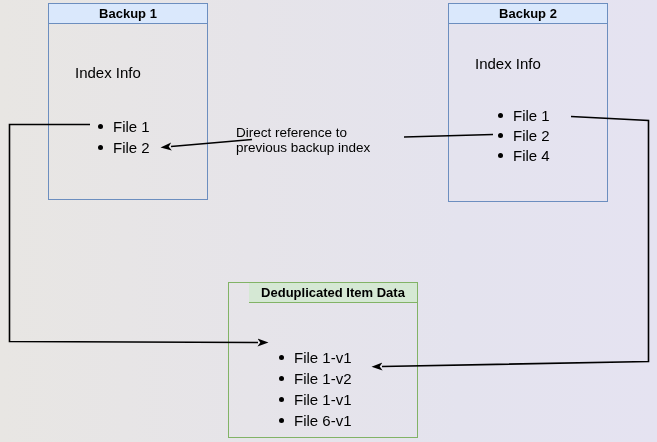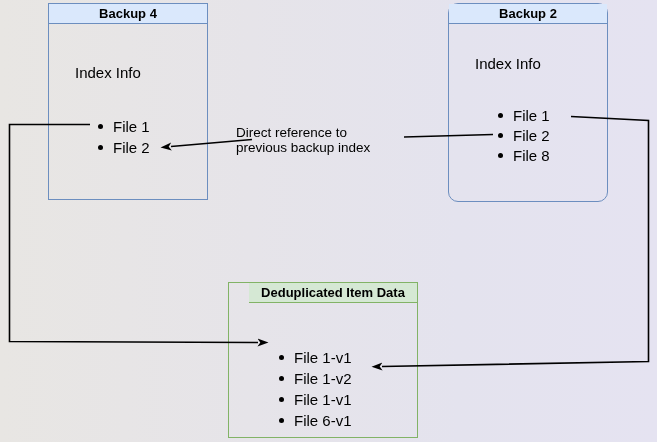--- a/index.html
+++ b/index.html
@@ -30,21 +30,21 @@
   .file-list { position: absolute; left: 49px; }
   .file-list .li { display: flex; align-items: center; }
   .row21 .li { height: 21px; }
   .row20 .li { height: 20px; }
   .bullet {
     width: 5px; height: 5px; border-radius: 50%; background: #000;
     flex: 0 0 5px; margin-right: 10px;
   }
   .li-label { font-size: 15px; color: #000; white-space: nowrap; }
   #box-backup1 { left: 48px;  top: 3px;   width: 160px; height: 197px; }
-  #box-backup2 { left: 448px; top: 3px;   width: 160px; height: 199px; border-radius: 10px; }
+  #box-backup2 { left: 448px; top: 3px;   width: 160px; height: 199px; }
   #box-dedup   { left: 228px; top: 282px; width: 190px; height: 156px; }
   #box-backup1 .subtitle { top: 60px; }
   #box-backup2 .subtitle { top: 51px; }
   #box-backup1 .file-list { top: 112px; }
   #box-backup2 .file-list { top: 101px; }
   #box-dedup   .file-list { top: 64px; left: 50px; }
   .connectors {
     position: absolute; left: 0; top: 0; width: 657px; height: 442px;
     z-index: 5; pointer-events: none;
   }
@@ -54,21 +54,21 @@
     text-align: left; font-size: 13.5px; line-height: 14.5px; color: #000;
     white-space: nowrap;
   }
 </style>
 </head>
 <body>
 
 <div class="canvas">
 
   <div class="node blue" id="box-backup1">
-    <div class="node-header">Backup 4</div>
+    <div class="node-header">Backup 1</div>
     <div class="subtitle">Index Info</div>
     <div class="file-list row21">
       <div class="li">
         <span class="bullet"></span>
         <span class="li-label">File 1</span>
       </div>
       <div class="li">
         <span class="bullet"></span>
         <span class="li-label">File 2</span>
       </div>
@@ -82,21 +82,21 @@
       <div class="li">
         <span class="bullet"></span>
         <span class="li-label">File 1</span>
       </div>
       <div class="li">
         <span class="bullet"></span>
         <span class="li-label">File 2</span>
       </div>
       <div class="li">
         <span class="bullet"></span>
-        <span class="li-label">File 8</span>
+        <span class="li-label">File 4</span>
       </div>
     </div>
   </div>
 
   <div class="node green" id="box-dedup">
     <div class="node-header">Deduplicated Item Data</div>
     <div class="file-list row21">
       <div class="li">
         <span class="bullet"></span>
         <span class="li-label">File 1-v1</span>

